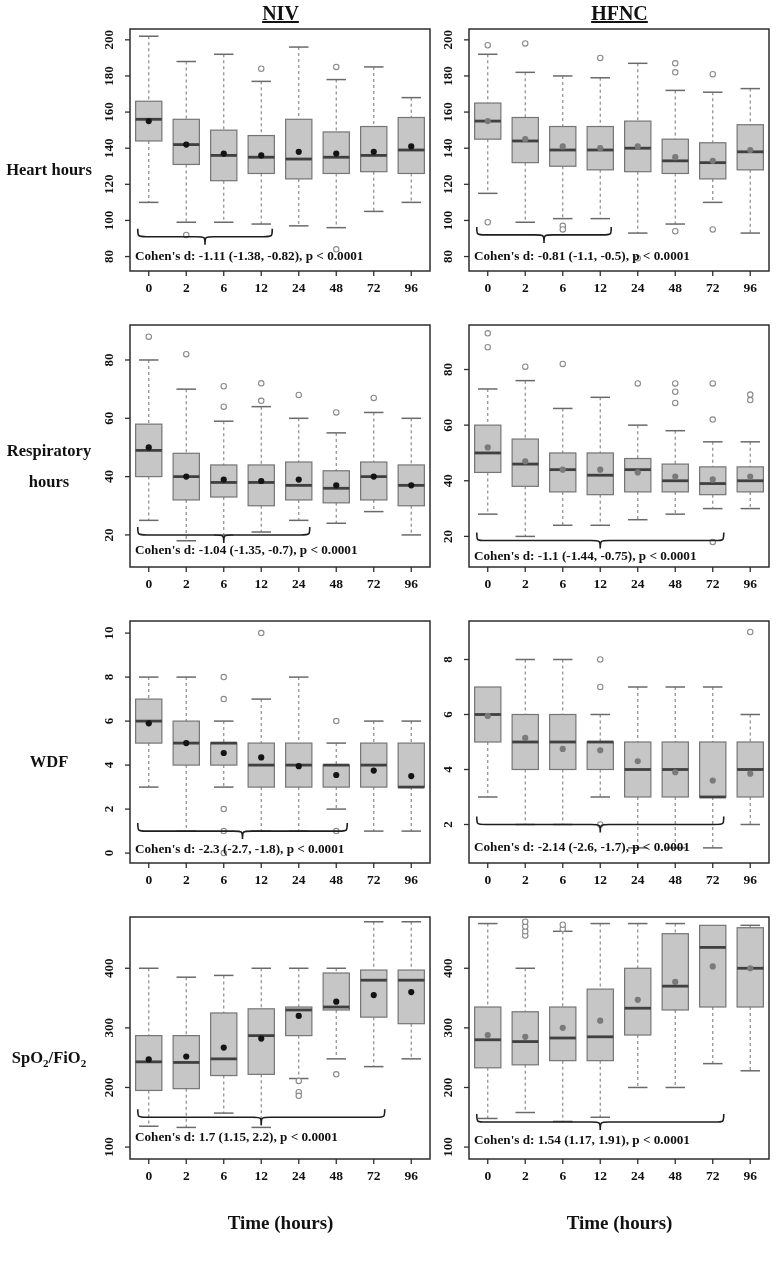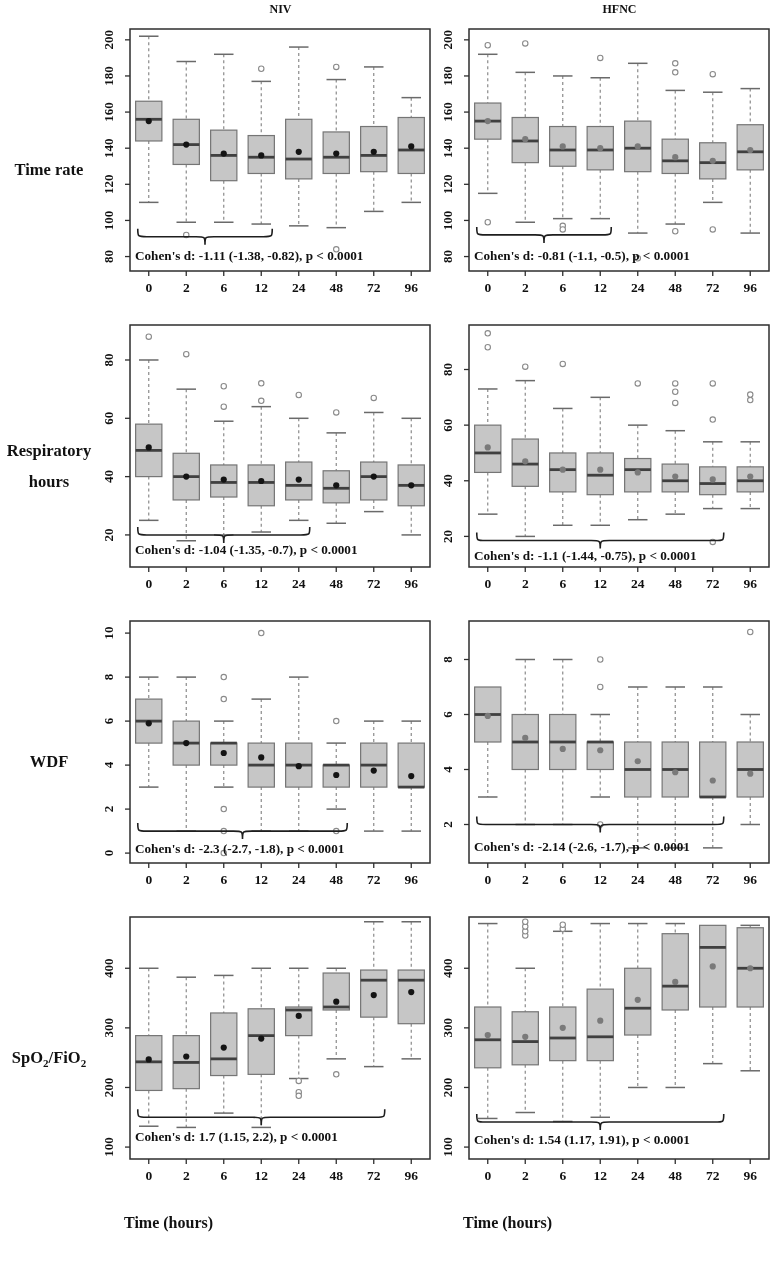--- a/index.html
+++ b/index.html
@@ -1,41 +1,41 @@
 <!DOCTYPE html>
 <html><head>
 <meta charset="utf-8">
 <style>
   html,body{margin:0;padding:0;background:#ffffff;}
   body{width:776px;font-family:"Liberation Serif","DejaVu Serif",serif;color:#111;}
   .figure{width:776px;padding-top:2px;}
   .title-row{display:grid;grid-template-columns:98px 339px 339px;height:22px;}
-  .col-title{text-align:center;font-weight:bold;font-size:12px;padding-left:26px;}
+  .col-title{text-align:center;font-weight:bold;font-size:20px;padding-left:26px;text-decoration:underline;}
   .grid-row{display:grid;grid-template-columns:98px 339px 339px;align-items:center;margin-bottom:4px;}
   .row-label{font-weight:bold;font-size:16.5px;text-align:center;line-height:1.9;}
   .row-label sub{font-size:11px;}
   .panel{width:339px;}
   .panel svg{display:block;margin:0 auto;}
   .xlabel-row{display:grid;grid-template-columns:98px 339px 339px;height:30px;align-items:center;}
-  .xlabel{font-weight:bold;font-size:16px;padding-left:26px;}
+  .xlabel{text-align:center;font-weight:bold;font-size:19px;padding-left:26px;}
 </style>
 </head>
 <body>
 
 <div class="figure">
 
   <div class="title-row">
     <div></div>
     <div class="col-title">NIV</div>
     <div class="col-title">HFNC</div>
   </div>
 
   <div class="grid-row">
     <div class="row-label">
-        <div>Time rate</div>
+        <div>Heart hours</div>
       </div>
     <div class="panel">
         <svg width="336" height="292" viewBox="0 0 336 292">
           <line x1="25" y1="232.55223880597015" x2="30" y2="232.55223880597015" stroke="#2e2e2e" stroke-width="1.3"></line>
           <text x="13" y="232.55223880597015" text-anchor="middle" font-size="13" font-weight="bold" fill="#111111" transform="rotate(-90 13 232.55223880597015)" font-family="&quot;Liberation Serif&quot;,serif">80</text>
           <line x1="25" y1="196.43283582089552" x2="30" y2="196.43283582089552" stroke="#2e2e2e" stroke-width="1.3"></line>
           <text x="13" y="196.43283582089552" text-anchor="middle" font-size="13" font-weight="bold" fill="#111111" transform="rotate(-90 13 196.43283582089552)" font-family="&quot;Liberation Serif&quot;,serif">100</text>
           <line x1="25" y1="160.3134328358209" x2="30" y2="160.3134328358209" stroke="#2e2e2e" stroke-width="1.3"></line>
           <text x="13" y="160.3134328358209" text-anchor="middle" font-size="13" font-weight="bold" fill="#111111" transform="rotate(-90 13 160.3134328358209)" font-family="&quot;Liberation Serif&quot;,serif">120</text>
           <line x1="25" y1="124.19402985074626" x2="30" y2="124.19402985074626" stroke="#2e2e2e" stroke-width="1.3"></line>

